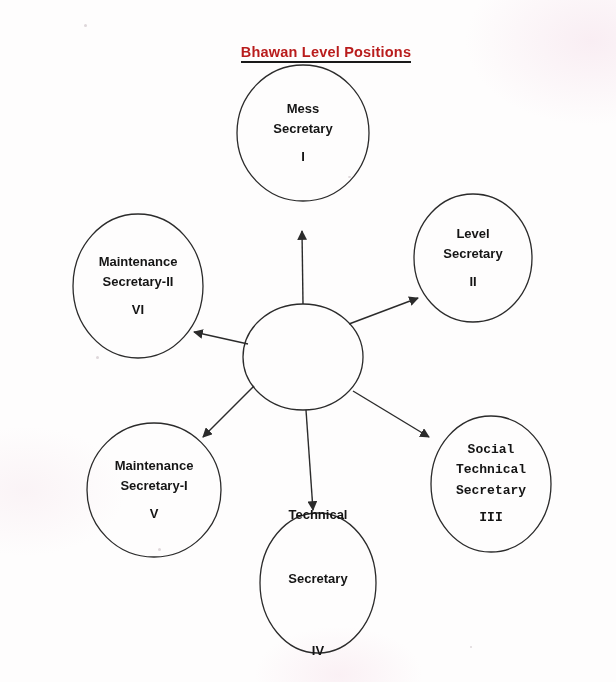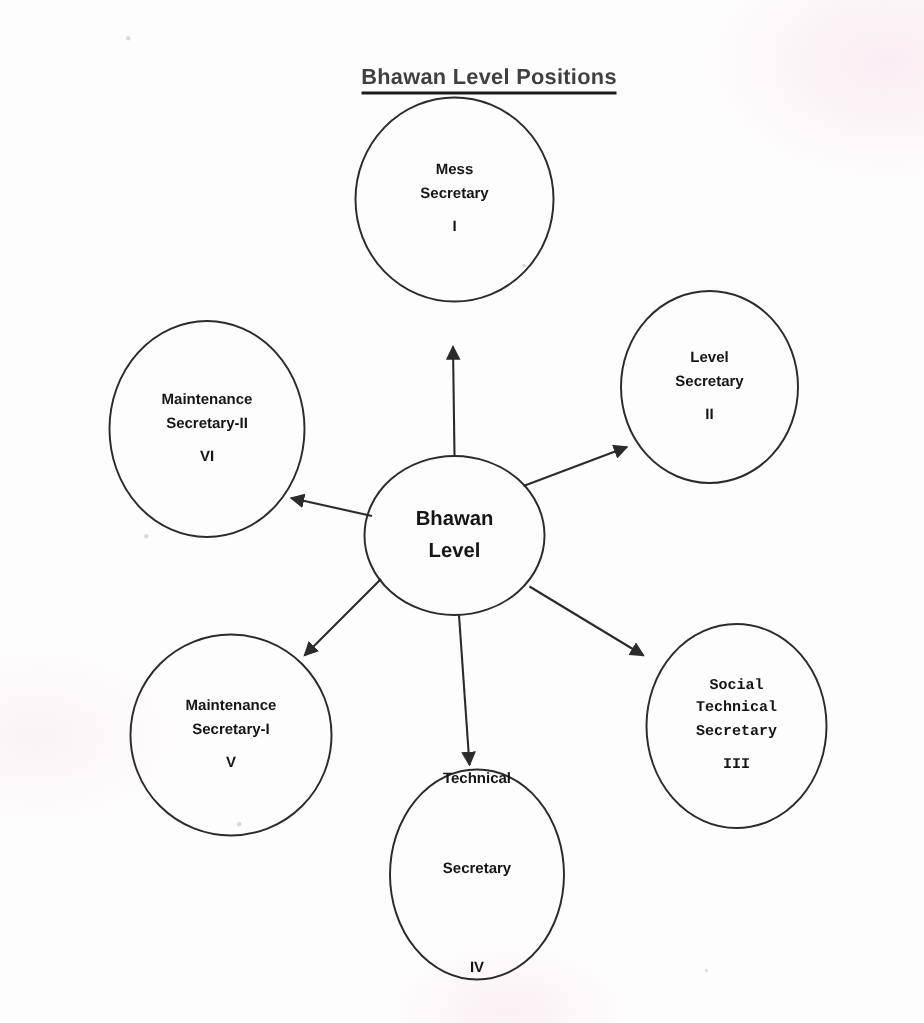--- a/index.html
+++ b/index.html
@@ -34,21 +34,21 @@
     inset: 0;
   }
   .title {
     position: absolute;
     left: 0;
     right: 0;
     top: 44px;
     text-align: center;
     font-size: 14.5px;
     font-weight: bold;
-    color: #404040;
+    color: #b91c1c;
     letter-spacing: 0.2px;
     padding-left: 36px;
   }
   .title span {
     border-bottom: 2px solid #1a1a1a;
     padding-bottom: 1px;
   }
   svg.lines {
     position: absolute;
     left: 0;
@@ -57,21 +57,21 @@
     height: 682px;
   }
   .node {
     position: absolute;
     display: flex;
     flex-direction: column;
     align-items: center;
     justify-content: center;
     text-align: center;
     color: #151515;
-    font-size: 10px;
+    font-size: 13px;
     font-weight: bold;
     line-height: 1.55;
   }
   .node .ln { display: block; }
   .node .num { margin-top: 7px; }
   .center-node {
     font-size: 13.5px;
   }
 </style>
 </head>
@@ -107,24 +107,20 @@
     <ellipse cx="303" cy="357" rx="60" ry="53" fill="none" stroke="#2b2b2b" stroke-width="1.3"></ellipse>
 
     <line x1="303" y1="304" x2="302" y2="231" stroke="#2b2b2b" stroke-width="1.4" marker-end="url(#arrow)"></line>
     <line x1="349" y1="324" x2="418" y2="298" stroke="#2b2b2b" stroke-width="1.4" marker-end="url(#arrow)"></line>
     <line x1="353" y1="391" x2="429" y2="437" stroke="#2b2b2b" stroke-width="1.4" marker-end="url(#arrow)"></line>
     <line x1="306" y1="410" x2="313" y2="510" stroke="#2b2b2b" stroke-width="1.4" marker-end="url(#arrow)"></line>
     <line x1="254" y1="386" x2="203" y2="437" stroke="#2b2b2b" stroke-width="1.4" marker-end="url(#arrow)"></line>
     <line x1="248" y1="344" x2="194" y2="332" stroke="#2b2b2b" stroke-width="1.4" marker-end="url(#arrow)"></line>
   </svg>
 
-  <div class="node center-node" style="left:243px; top:304px; width:120px; height:106px;">
-    <span class="ln">Bhawan</span>
-    <span class="ln">Level</span>
-  </div>
 
   <div class="node" style="left:237px; top:65px; width:132px; height:136px;">
     <span class="ln">Mess</span>
     <span class="ln">Secretary</span>
     <span class="ln num">I</span>
   </div>
 
   <div class="node" style="left:414px; top:194px; width:118px; height:128px;">
     <span class="ln">Level</span>
     <span class="ln">Secretary</span>

